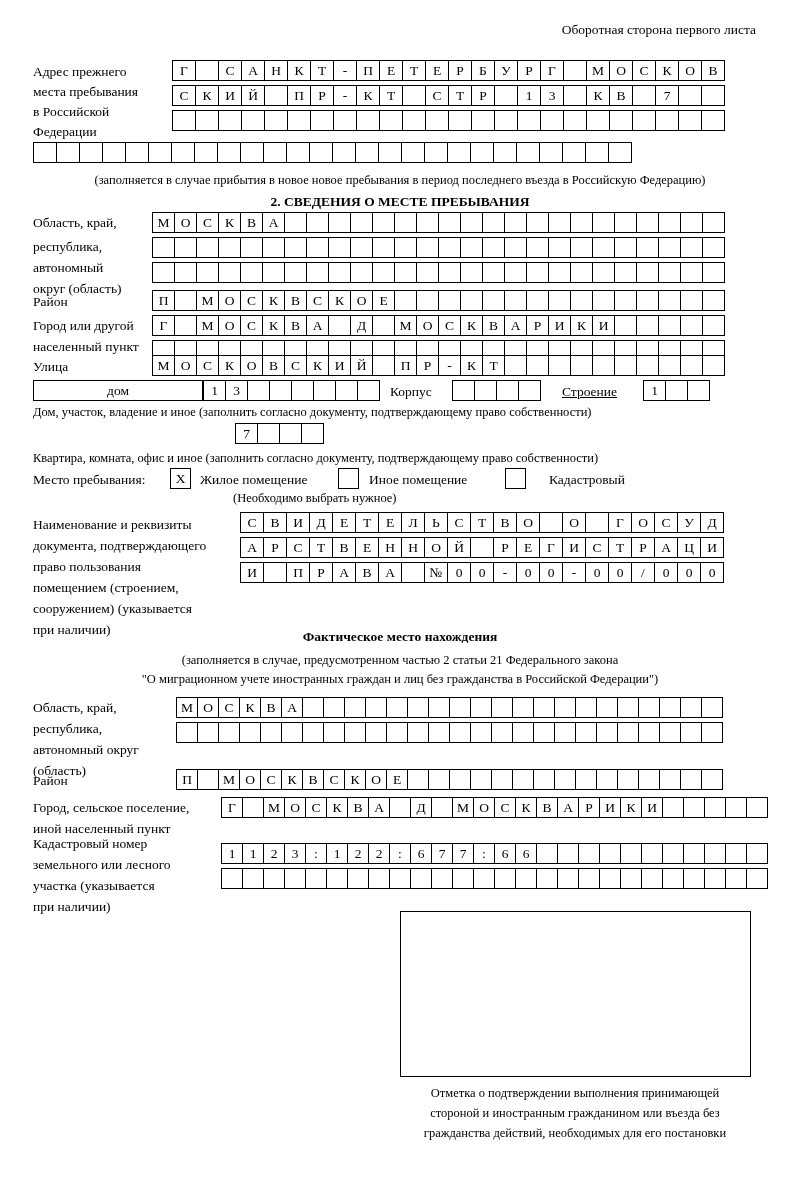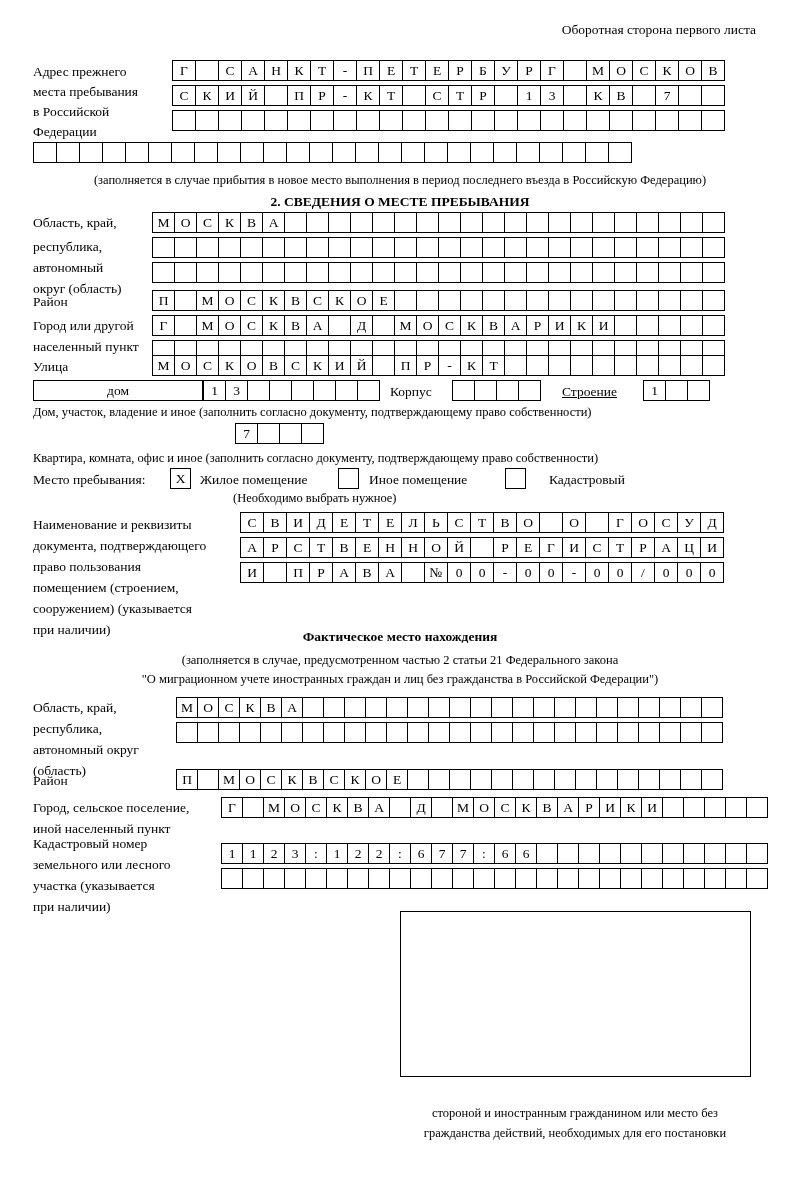--- a/index.html
+++ b/index.html
@@ -208,21 +208,21 @@
       <div class="cell" style="width: 24px;"></div>
       <div class="cell" style="width: 24px;"></div>
       <div class="cell" style="width: 24px;"></div>
       <div class="cell" style="width: 24px;"></div>
       <div class="cell" style="width: 24px;"></div>
       <div class="cell" style="width: 24px;"></div>
       <div class="cell" style="width: 24px;"></div>
       <div class="cell" style="width: 24px;"></div>
     </div>
 
-  <div class="footnote" style="left:0; top:172px; width:800px;">(заполняется в случае прибытия в новое место выполнения в период последнего въезда в Российскую Федерацию)</div>
+  <div class="footnote" style="left:0; top:172px; width:800px;">(заполняется в случае прибытия в новое новое пребывания в период последнего въезда в Российскую Федерацию)</div>
 
   <div class="center-ttl" style="top:194px;">2. СВЕДЕНИЯ О МЕСТЕ ПРЕБЫВАНИЯ</div>
 
   <div class="lbl" style="left:33px; top:213px;">Область, край,</div>
   <div class="lbl" style="left:33px; top:237px;">республика,</div>
   <div class="lbl" style="left:33px; top:258px;">автономный</div>
   <div class="lbl" style="left:33px; top:279px;">округ (область)</div>
 
   <div class="cells" id="s2-reg1" style="left:152px; top:212px;">
       <div class="cell" style="width: 23px;">М</div>
@@ -732,16 +732,17 @@
       <div class="cell" style="width: 22px;"></div>
       <div class="cell" style="width: 22px;"></div>
       <div class="cell" style="width: 22px;"></div>
       <div class="cell" style="width: 22px;"></div>
       <div class="cell" style="width: 22px;"></div>
       <div class="cell" style="width: 22px;"></div>
       <div class="cell" style="width: 22px;"></div>
     </div>
 
   <div class="bigbox" style="left:400px; top:911px; width:351px; height:166px;"></div>
-  <div class="footnote" style="left:380px; top:1105px; width:390px;">стороной и иностранным гражданином или место без</div>
+  <div class="footnote" style="left:380px; top:1085px; width:390px;">Отметка о подтверждении выполнения принимающей</div>
+  <div class="footnote" style="left:380px; top:1105px; width:390px;">стороной и иностранным гражданином или въезда без</div>
   <div class="footnote" style="left:380px; top:1125px; width:390px;">гражданства действий, необходимых для его постановки</div>
 
 </div>
 
 </body></html>

